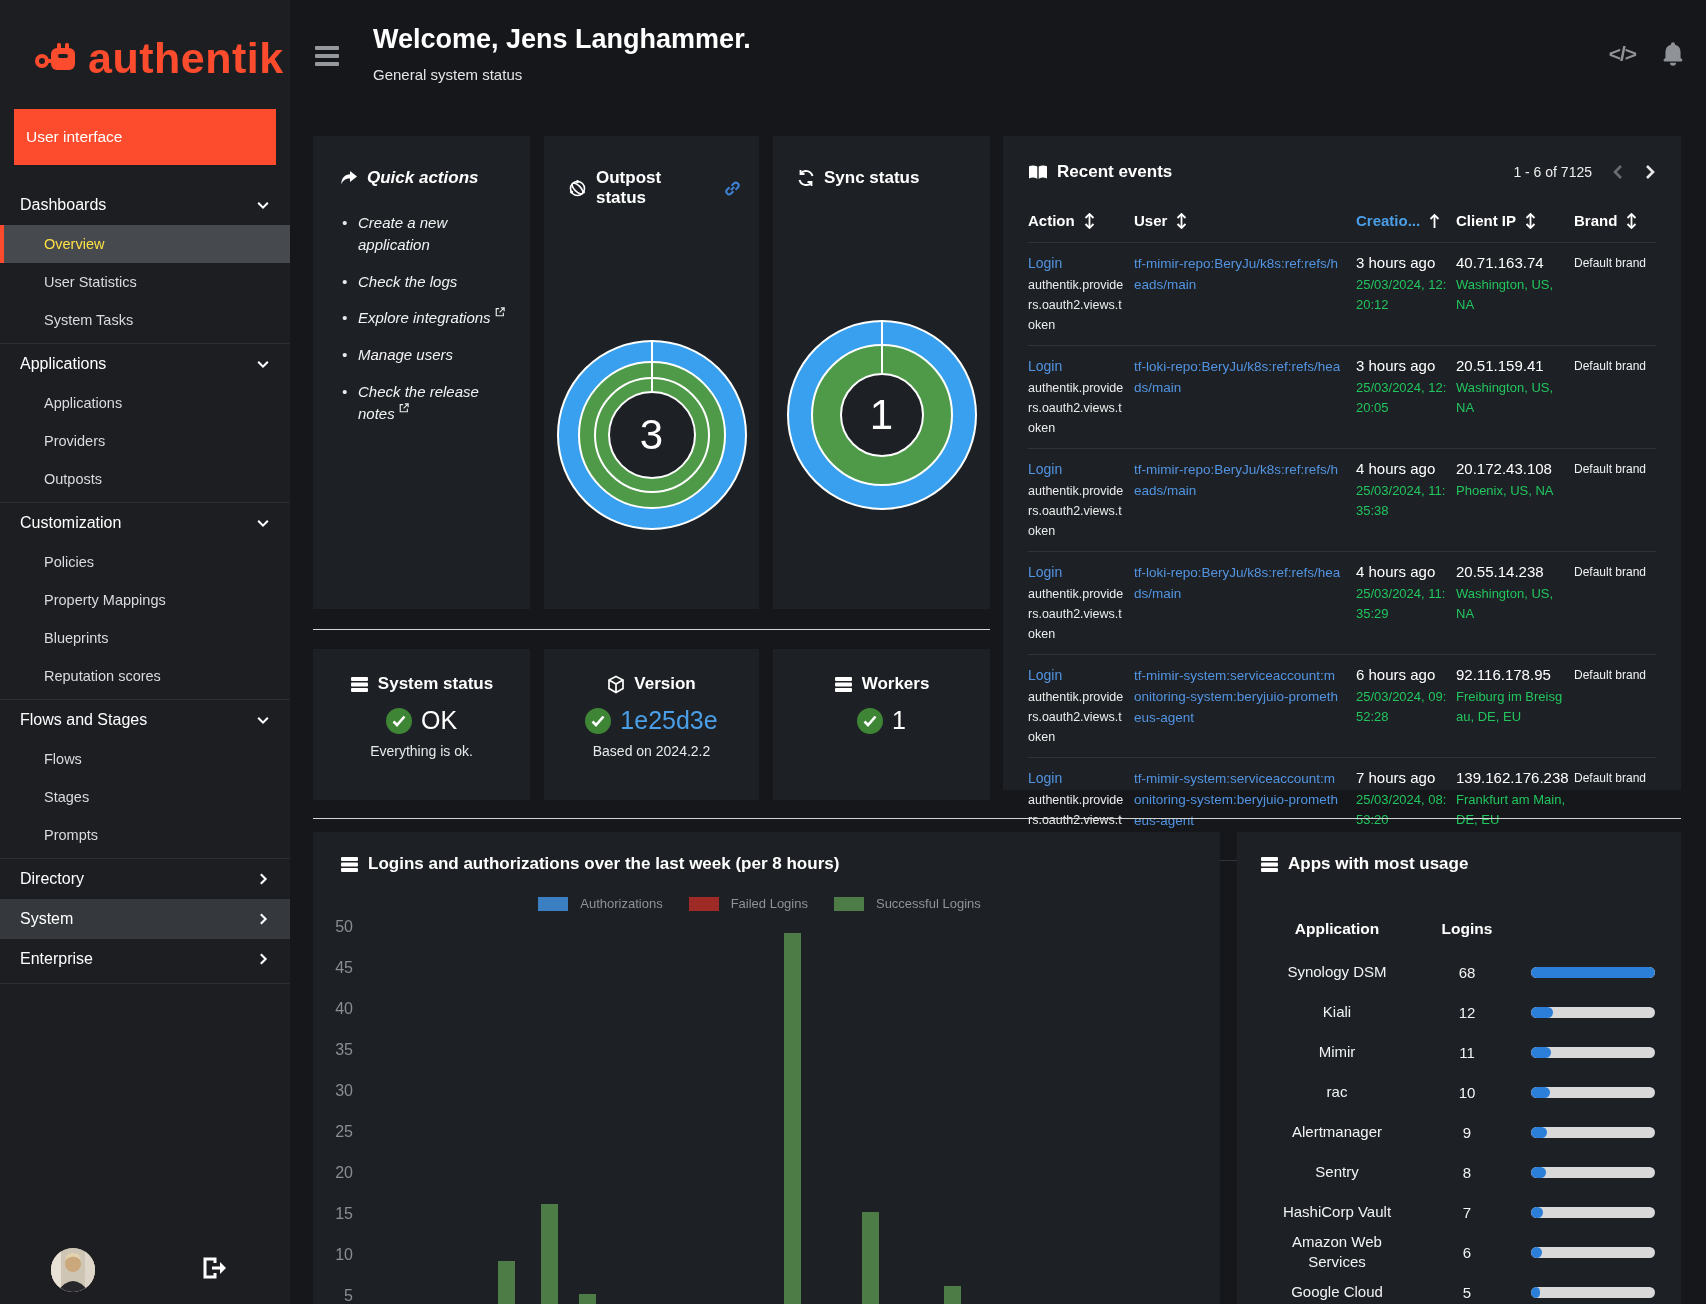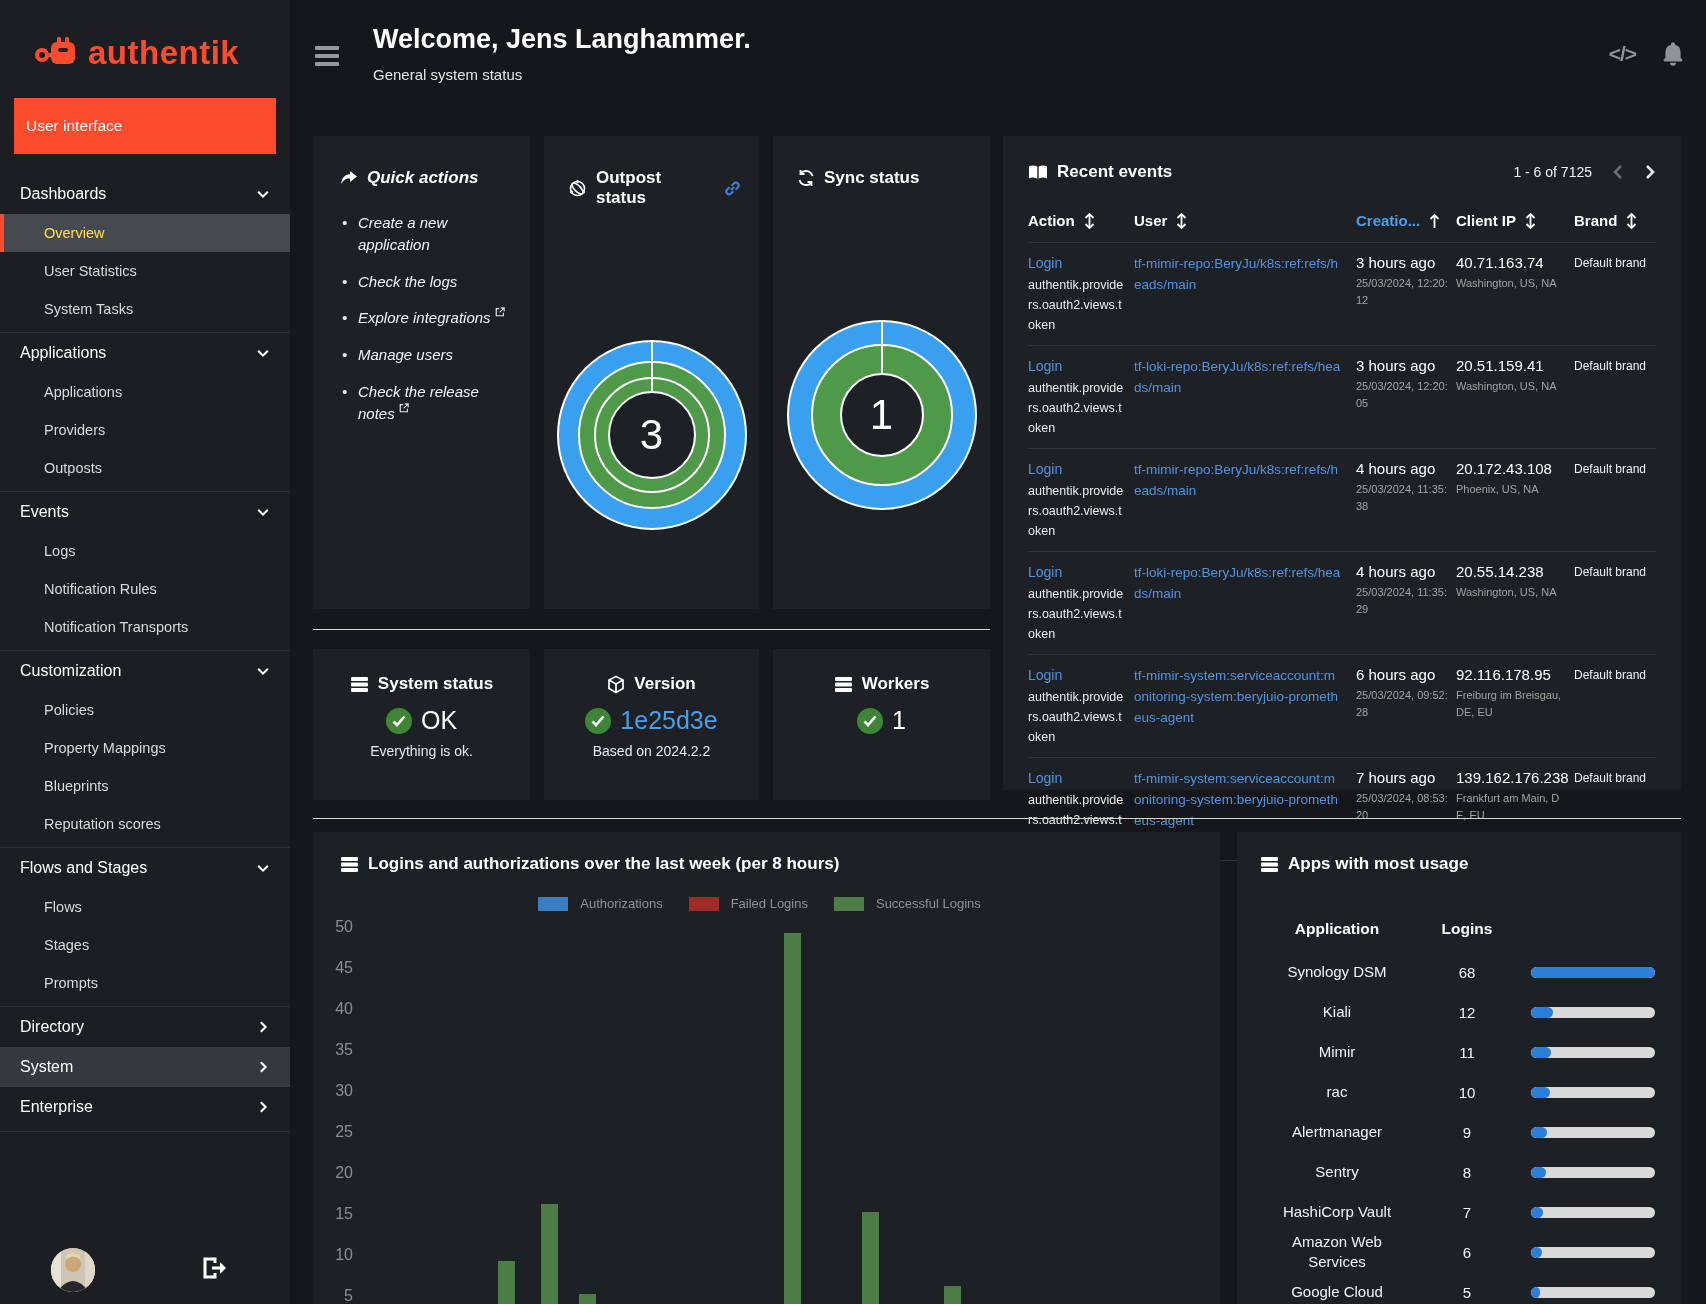--- a/index.html
+++ b/index.html
@@ -2,21 +2,21 @@
 <html><head>
 <meta charset="utf-8">
 <style>
   * { margin:0; padding:0; box-sizing:border-box; }
   html,body { width:1706px; height:1304px; background:#101214; font-family:"Liberation Sans", sans-serif; }
   .app { position:relative; width:1706px; height:1304px; overflow:hidden; background:#15171a; color:#fff; }
 
   
   .sidebar { position:absolute; left:0; top:0; width:290px; height:1304px; background:#1c1e22; z-index:5; }
   .logo { display:flex; align-items:center; gap:8px; padding:34px 0 0 34px; }
-  .logo-text { color:#fd4b2d; font-size:33px; font-weight:700; letter-spacing:0.5px; }
+  .logo-text { color:#fd4b2d; font-size:43px; font-weight:700; letter-spacing:0.5px; }
   .ui-btn { display:block; width:262px; margin:26px 14px 0 14px; height:56px; background:#fd4b2d; color:#fff;
             border:none; text-align:left; padding-left:12px; font-size:15.5px; font-family:inherit; cursor:pointer; }
   nav { margin-top:20px; }
   .nav-section { border-bottom:1px solid #2b2e32; padding-bottom:4px; }
   .nav-section.nb { border-bottom:none; padding-bottom:0; }
   .nav-header { display:flex; align-items:center; justify-content:space-between; padding:10px 20px 10px 20px;
                 font-size:16px; color:#fff; cursor:pointer; min-height:40px; }
   .nav-header.hl { background:#35383d; }
   .nav-sub { position:relative; padding:11px 0 11px 44px; font-size:14.5px; color:#d9dbdd; cursor:pointer; }
   .nav-sub.active { background:#46494e; border-left:4px solid #fd4b2d; padding-left:40px; color:#fde047; }
@@ -74,21 +74,21 @@
   .pg-btn { background:none; border:none; cursor:pointer; padding:0; line-height:0; }
   .ev-grid { display:grid; grid-template-columns:106px 222px 100px 118px 82px; }
   .ev-grid.head { margin-top:30px; border-bottom:1px solid #30343a; padding-bottom:13px; }
   .ev-h { display:flex; align-items:center; gap:9px; font-size:15px; font-weight:700; color:#fff; cursor:pointer; }
   .ev-h.sorted .lbl { color:#4a9fe8; }
   .ev-row { border-bottom:1px solid #30343a; padding:11px 0 10px 0; }
   .ev-link { color:#5294e2; font-size:14px; cursor:pointer; text-decoration:none; }
   .ev-ctx { font-size:12.5px; color:#eceded; line-height:1.6; word-break:break-all; padding-right:10px; margin-top:3px; }
   .ev-user { font-size:13.5px; line-height:1.55; word-break:break-all; padding-right:14px; }
   .ev-main { font-size:15px; color:#fff; }
-  .ev-sub { font-size:11px; color:#a3a3a3; line-height:1.55; word-break:break-all; padding-right:8px; margin-top:4px; }
+  .ev-sub { font-size:13px; color:#22c55e; line-height:1.55; word-break:break-all; padding-right:8px; margin-top:4px; }
   .ev-brand { font-size:12px; color:#f0f1f2; line-height:1.5; word-break:break-all; }
   .pager.bottom { justify-content:flex-end; margin-top:16px; }
 
   
   .stat-card { display:flex; flex-direction:column; align-items:center; padding-top:25px; }
   .stat-value { display:flex; align-items:center; gap:9px; margin-top:12px; font-size:25px; color:#fff; }
   .stat-value .blue { color:#4a9fe8; cursor:pointer; }
   .stat-sub { margin-top:8px; font-size:14px; color:#e8e9ea; }
   .check { width:26px; height:26px; border-radius:50%; background:#3e8635; display:inline-flex;
            align-items:center; justify-content:center; }
@@ -157,33 +157,20 @@
             <span>Applications</span>
             <span>
               <svg width="14" height="14" viewBox="0 0 16 16">
                 <path d="M2.5 5.5 8 11l5.5-5.5" fill="none" stroke="#fff" stroke-width="2.4"></path>
               </svg>
             </span>
           </div>
           <div class="nav-sub">Applications</div>
           <div class="nav-sub">Providers</div>
           <div class="nav-sub">Outposts</div>
-        </div>
-        <div class="nav-section">
-          <div class="nav-header">
-            <span>Events</span>
-            <span>
-              <svg width="14" height="14" viewBox="0 0 16 16">
-                <path d="M2.5 5.5 8 11l5.5-5.5" fill="none" stroke="#fff" stroke-width="2.4"></path>
-              </svg>
-            </span>
-          </div>
-          <div class="nav-sub">Logs</div>
-          <div class="nav-sub">Notification Rules</div>
-          <div class="nav-sub">Notification Transports</div>
         </div>
         <div class="nav-section">
           <div class="nav-header">
             <span>Customization</span>
             <span>
               <svg width="14" height="14" viewBox="0 0 16 16">
                 <path d="M2.5 5.5 8 11l5.5-5.5" fill="none" stroke="#fff" stroke-width="2.4"></path>
               </svg>
             </span>
           </div>

